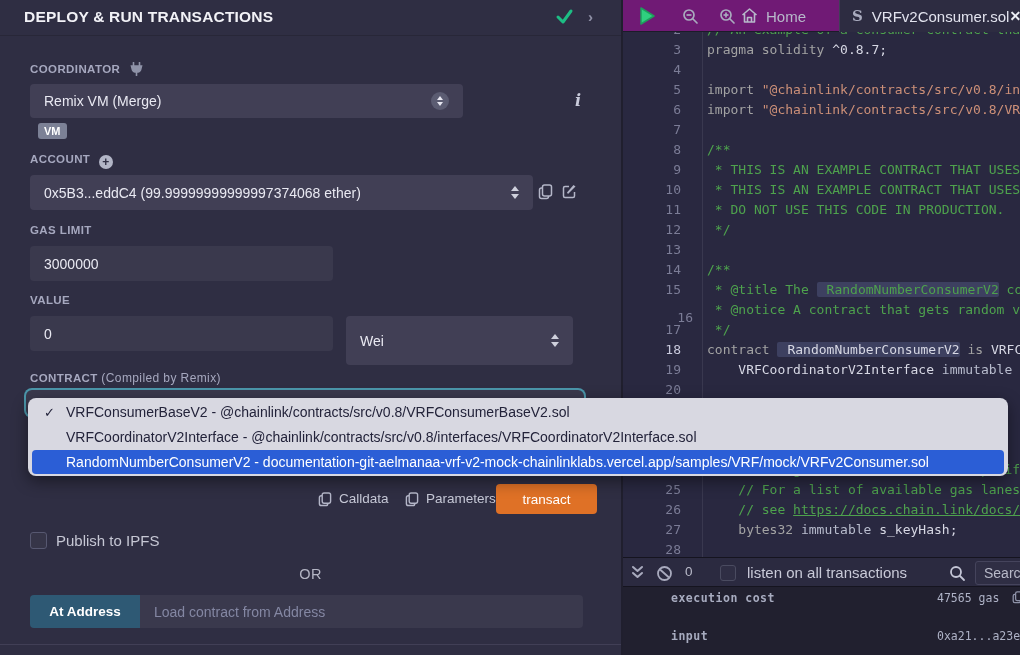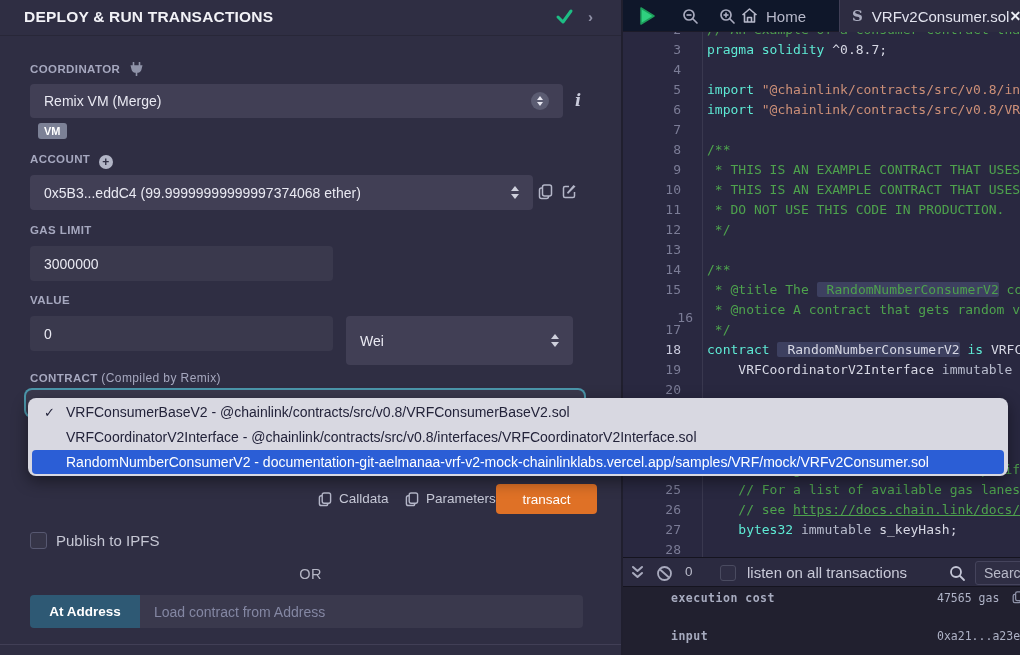--- a/index.html
+++ b/index.html
@@ -49,38 +49,38 @@
   .publish-label{position:absolute;left:56px;top:532px;font-size:15px;color:#c6c7d4;}
   .or-label{position:absolute;left:0;top:566px;width:621px;text-align:center;font-size:14.5px;color:#b4b5c4;letter-spacing:.5px;}
   .ataddr-btn{position:absolute;left:30px;top:595px;width:110px;height:33px;background:#2e5974;border:none;
               border-radius:4px 0 0 4px;color:#fff;font-weight:700;font-size:13.5px;font-family:inherit;cursor:pointer;}
   .ataddr-inp{position:absolute;left:140px;top:595px;width:443px;height:33px;background:#3a394d;border:none;
               border-radius:0 4px 4px 0;color:#e9e9f2;font-size:14px;padding:0 14px;box-sizing:border-box;font-family:inherit;}
   .ataddr-inp::placeholder{color:#8487a3;}
   .panel-bottom-line{position:absolute;left:0;top:644px;width:621px;height:1px;background:#413f56;}
   
   .right{position:absolute;left:621px;top:0;width:399px;height:655px;background:#292840;border-left:2px solid #201f2e;box-sizing:border-box;}
-  .tabbar{position:absolute;left:0;top:0;width:100%;height:32px;background:#0f172a;border-bottom:1px solid #1c1b29;box-sizing:border-box;}
+  .tabbar{position:absolute;left:0;top:0;width:100%;height:32px;background:#701a75;border-bottom:1px solid #1c1b29;box-sizing:border-box;}
   .tb-icon{position:absolute;top:7px;cursor:pointer;}
   .home-tab{position:absolute;left:118px;top:0;height:32px;display:flex;align-items:center;gap:8px;cursor:pointer;
             color:#b7b9ca;font-size:15px;}
   .file-tab{position:absolute;left:216px;top:0;width:183px;height:32px;background:#2d2c41;border-left:1px solid #403f56;
             display:flex;align-items:center;box-sizing:border-box;padding-left:12px;cursor:pointer;}
   .file-tab .fname{color:#e2e3ee;font-size:15px;margin-left:9px;}
   .sol-icon{color:#a9abbe;font-weight:700;font-size:15px;font-family:"DejaVu Serif",serif;}
   .tab-close{margin-left:auto;margin-right:7px;color:#eceef5;font-size:14px;font-weight:700;cursor:pointer;}
   
   .editor{position:absolute;left:0;top:32px;width:399px;height:525px;background:#292840;overflow:hidden;}
   .gutter-guide{position:absolute;left:79px;top:0;bottom:0;width:1px;background:#39384f;}
   .gnum{position:absolute;left:0;width:58px;text-align:right;font-family:"DejaVu Sans Mono",monospace;
         font-size:13px;line-height:20px;color:#7b7c96;}
   .gactive{color:#c9cadd;}
   .cline{position:absolute;left:84px;right:0;font-family:"DejaVu Sans Mono",monospace;font-size:13px;line-height:20px;
          white-space:pre;overflow:hidden;}
-  .tok-d{color:#d7d8e4;} .tok-kw{color:#5eead4;} .tok-com{color:#4ea24d;} .tok-str{color:#cd9078;}
+  .tok-d{color:#d7d8e4;} .tok-kw{color:#a3a3a3;} .tok-com{color:#4ea24d;} .tok-str{color:#cd9078;}
   .tok-mut{color:#b8bccd;} .tok-hl{background:#3d4060;border-radius:2px;padding-left:10px;}
   .tok-u{text-decoration:underline;}
   
   .termbar{position:absolute;left:0;top:557px;width:399px;height:30px;background:#2b2a40;
            border-top:1px solid #15141f;border-bottom:1px solid #15141f;box-sizing:border-box;}
   .term-count{position:absolute;left:62px;top:6px;font-size:13.5px;color:#b9bac9;}
   .listen-label{position:absolute;left:124px;top:6px;font-size:15px;color:#c9cad8;}
   .term-search{position:absolute;left:352px;top:3px;width:80px;height:24px;background:#2f2e44;border:1px solid #45445c;
                border-radius:3px;color:#dcdde8;font-size:14px;padding:0 8px;box-sizing:border-box;font-family:inherit;}
   .term-search::placeholder{color:#b9bac9;}
@@ -107,21 +107,21 @@
     <div class="hdr-line"></div>
 
     <div class="field-label" style="left:30px;top:62px;">
       <span>COORDINATOR</span>
       <span style="display:inline-block;vertical-align:-3px;margin-left:6px;">
         <svg width="13" height="14" viewBox="0 0 13 14">
             <path d="M3.5 0.5 V4 M9.5 0.5 V4 M1.5 4 H11.5 L10.5 8 Q9.8 10 6.5 10 Q3.2 10 2.5 8 Z M6.5 10 V13.5" stroke="#8f93a8" stroke-width="1.6" fill="#8f93a8" stroke-linecap="round"></path>
           </svg>
       </span>
     </div>
-    <div class="sel" style="left:30px;top:84px;width:533px;height:34px;">
+    <div class="sel" style="left:30px;top:84px;width:433px;height:34px;">
       <span>Remix VM (Merge)</span>
       <span class="caret-circle">
           <i class="up"></i>
           <i class="dn"></i>
         </span>
     </div>
     <span class="icon-btn info-i" style="left:575px;top:91px;">i</span>
     <div class="vm-badge">VM</div>
 
     <div class="field-label" style="left:30px;top:153px;">

